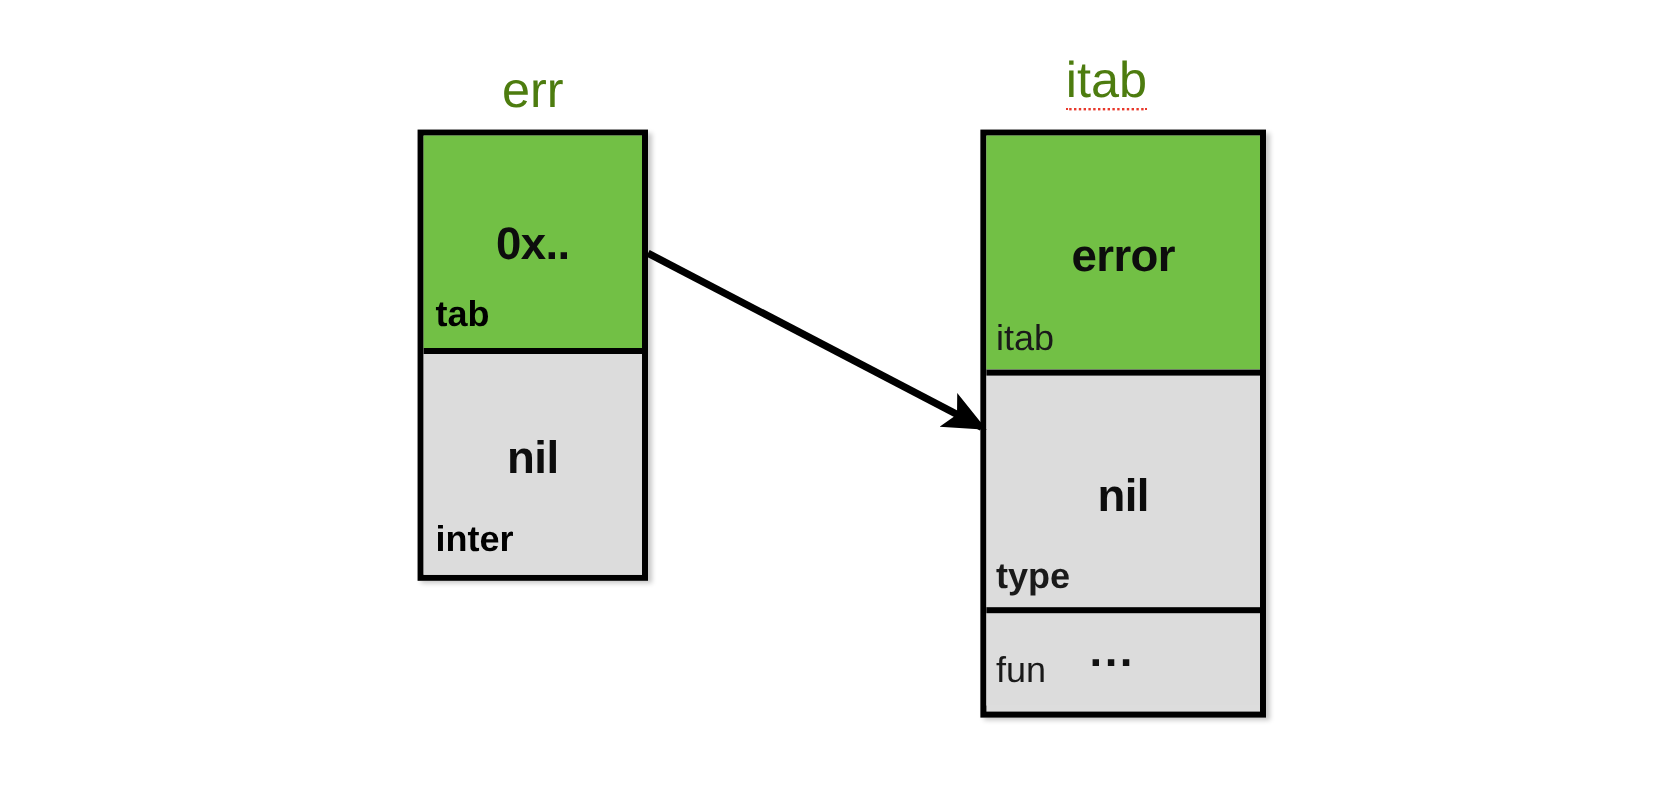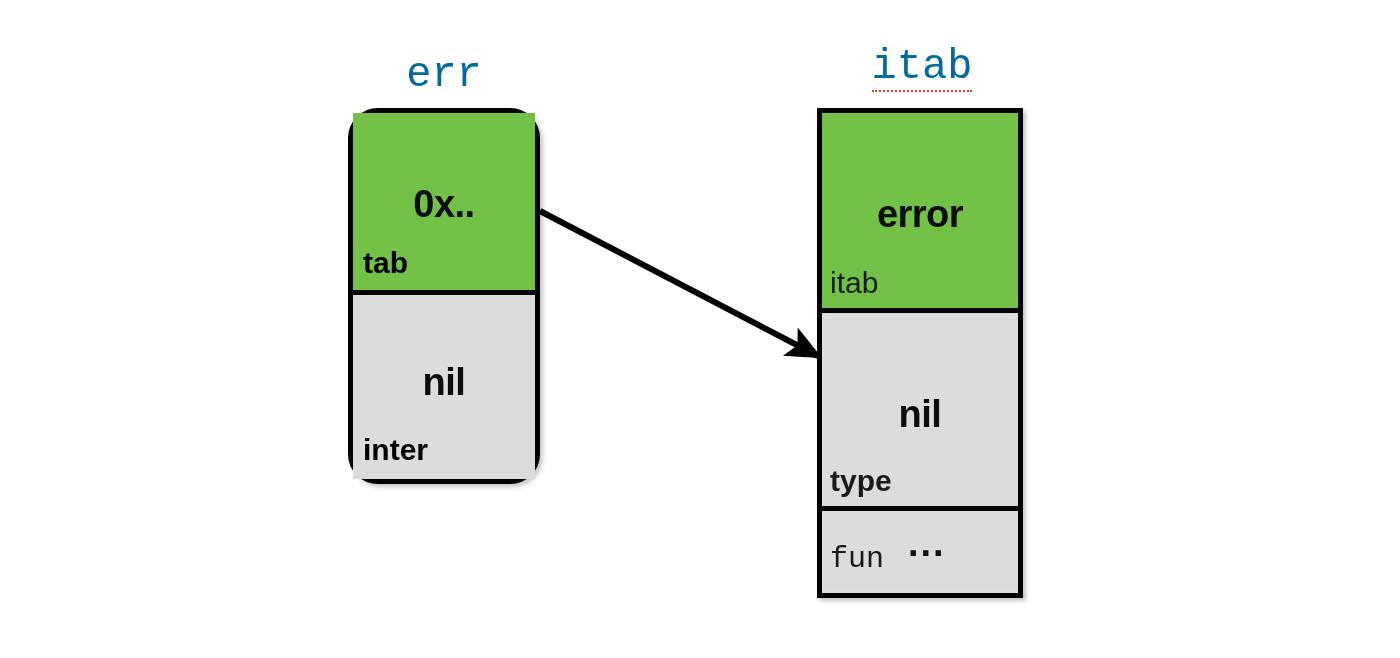--- a/index.html
+++ b/index.html
@@ -22,43 +22,42 @@
     width: 1400px;
     height: 658px;
   }
 
   
   .title {
     position: absolute;
     font-size: 42px;
     font-weight: 400;
     line-height: 1;
-    color: #0369a1;
+    color: #4d7c0f;
     white-space: nowrap;
     letter-spacing: 0px;
-    font-family: Liberation Mono, monospace;
   }
   .title-err   { left: 348px; top: 54px; width: 192px; text-align: center; }
   .title-itab  { left: 819px; top: 46px; width: 206px; text-align: center; }
   .title-itab .sp {
     display: inline-block;
     padding-bottom: 2px;
     border-bottom: 2px dotted #e8382b;
   }
 
   
   .struct {
     position: absolute;
     box-sizing: border-box;
     border: 5px solid #000000;
     background: #dddddd;
     box-shadow: 3px 3px 4px rgba(0,0,0,0.22);
   }
-  .struct-err  { left: 348px; top: 108px; width: 192px; height: 376px; border-radius: 30px; }
-  .struct-itab { left: 817px; top: 108px; width: 206px; height: 490px; }
+  .struct-err  { left: 348px; top: 108px; width: 192px; height: 376px; }
+  .struct-itab { left: 817px; top: 108px; width: 238px; height: 490px; }
 
   .cell {
     position: relative;
     box-sizing: border-box;
     width: 100%;
     overflow: hidden;
   }
   .cell.green { background: #72c045; }
   .cell.grey  { background: #dcdcdc; }
   .cell.divider-top { border-top: 5px solid #000000; }
@@ -94,21 +93,21 @@
   .err-data .cell-label  { bottom: 14px; left: 10px; }
 
   
   .itab-inter { height: 195px; }
   .itab-type  { height: 198px; }
   .itab-fun   { height: 82px; }
   .itab-inter .cell-value { top: 82px; }
   .itab-inter .cell-label { bottom: 10px; left: 8px; }
   .itab-type  .cell-value { top: 82px; }
   .itab-type  .cell-label { bottom: 10px; left: 8px; font-weight: bold; }
-  .itab-fun   .cell-label { bottom: 14px; left: 8px; font-family: Liberation Mono, monospace; }
+  .itab-fun   .cell-label { bottom: 14px; left: 8px; }
   .itab-fun   .cell-dots {
     position: absolute;
     left: 86px;
     bottom: 26px;
     font-size: 38px;
     font-weight: bold;
     line-height: 1;
     letter-spacing: 2px;
     color: #111111;
   }

